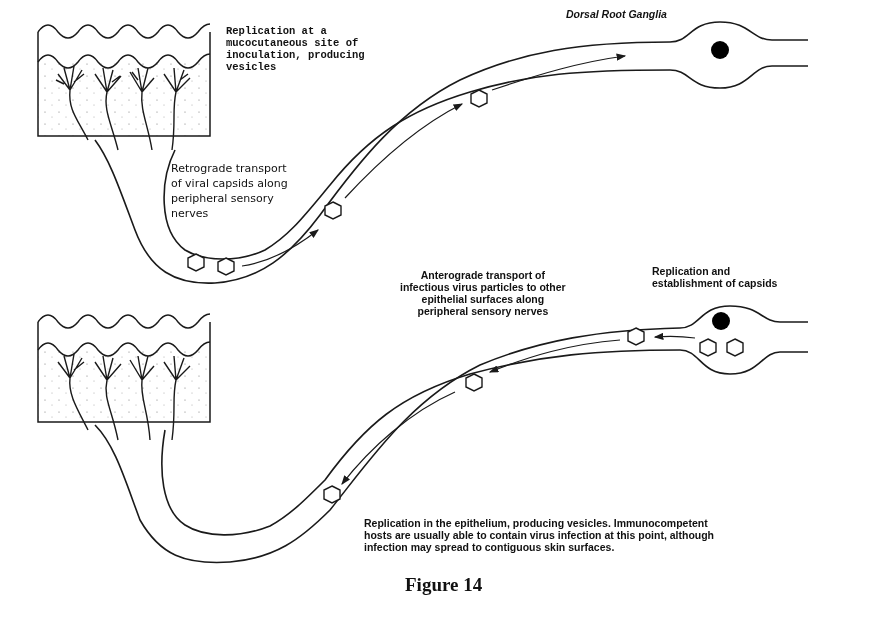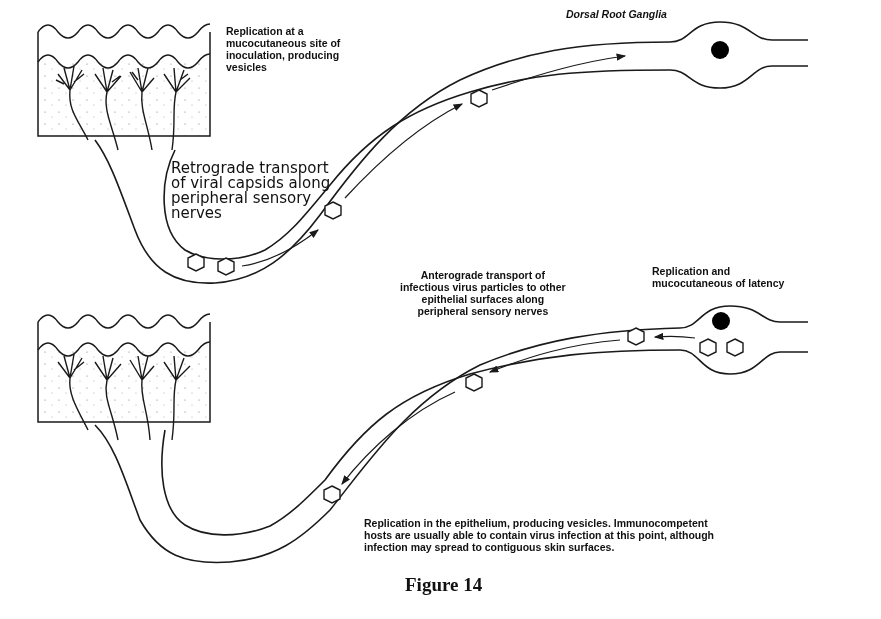--- a/index.html
+++ b/index.html
@@ -1,19 +1,19 @@
 <!DOCTYPE html>
 <html><head>
 <meta charset="utf-8">
 <style>
   html, body { margin:0; padding:0; background:#ffffff; }
   body { width:881px; height:619px; position:relative; overflow:hidden; font-family:"Liberation Sans", sans-serif; }
   svg#diagram { position:absolute; left:0; top:0; }
   .lbl { position:absolute; font-family:"Liberation Sans", sans-serif; font-weight:bold; font-size:10.5px; line-height:12px; color:#111; white-space:pre-line; }
-  .lbl-plain { position:absolute; font-family:"DejaVu Sans", sans-serif; font-size:15px; line-height:15px; color:#111; white-space:pre-line; }
+  .lbl-plain { position:absolute; font-family:"DejaVu Sans", sans-serif; font-size:11px; line-height:15px; color:#111; white-space:pre-line; }
   .caption { position:absolute; font-family:"Liberation Serif", serif; font-weight:bold; font-size:19px; color:#111; }
 </style>
 </head>
 <body>
 
 <svg id="diagram" width="881" height="619" viewBox="0 0 881 619">
   <defs>
     <marker id="ah" markerWidth="8" markerHeight="6" refX="7" refY="3" orient="auto">
       <path d="M0,0 L8,3 L0,6 Z" fill="#1a1a1a"></path>
     </marker>
@@ -84,31 +84,31 @@
   </g>
   <g fill="#fff" stroke="#1a1a1a" stroke-width="1.4">
     <polygon points="636,328 644,332 644,341 636,345 628,341 628,332"></polygon>
     <polygon points="708,339 716,343 716,352 708,356 700,352 700,343"></polygon>
     <polygon points="735,339 743,343 743,352 735,356 727,352 727,343"></polygon>
     <polygon points="474,374 482,378 482,387 474,391 466,387 466,378"></polygon>
     <polygon points="332,486 340,490 340,499 332,503 324,499 324,490"></polygon>
   </g>
 </svg>
 
-<div class="lbl" style="left:226px;top:25px;">Replication at a
+<div class="lbl" style="left:226px;top:25px;font-family:Liberation Mono, monospace;">Replication at a
 mucocutaneous site of
 inoculation, producing
 vesicles</div>
 <div class="lbl" style="left:566px;top:8px;font-style:italic;">Dorsal Root Ganglia</div>
 <div class="lbl-plain" style="left:171px;top:161px;">Retrograde transport
 of viral capsids along
 peripheral sensory
 nerves</div>
 <div class="lbl" style="left:400px;top:269px;text-align:center;">Anterograde transport of
 infectious virus particles to other
 epithelial surfaces along
 peripheral sensory nerves</div>
 <div class="lbl" style="left:652px;top:265px;">Replication and
-mucocutaneous of latency</div>
+establishment of capsids</div>
 <div class="lbl" style="left:364px;top:517px;">Replication in the epithelium, producing vesicles. Immunocompetent
 hosts are usually able to contain virus infection at this point, although
 infection may spread to contiguous skin surfaces.</div>
 <div class="caption" style="left:377px;top:574px;margin-left:28px;">Figure 14</div>
 
 </body></html>

